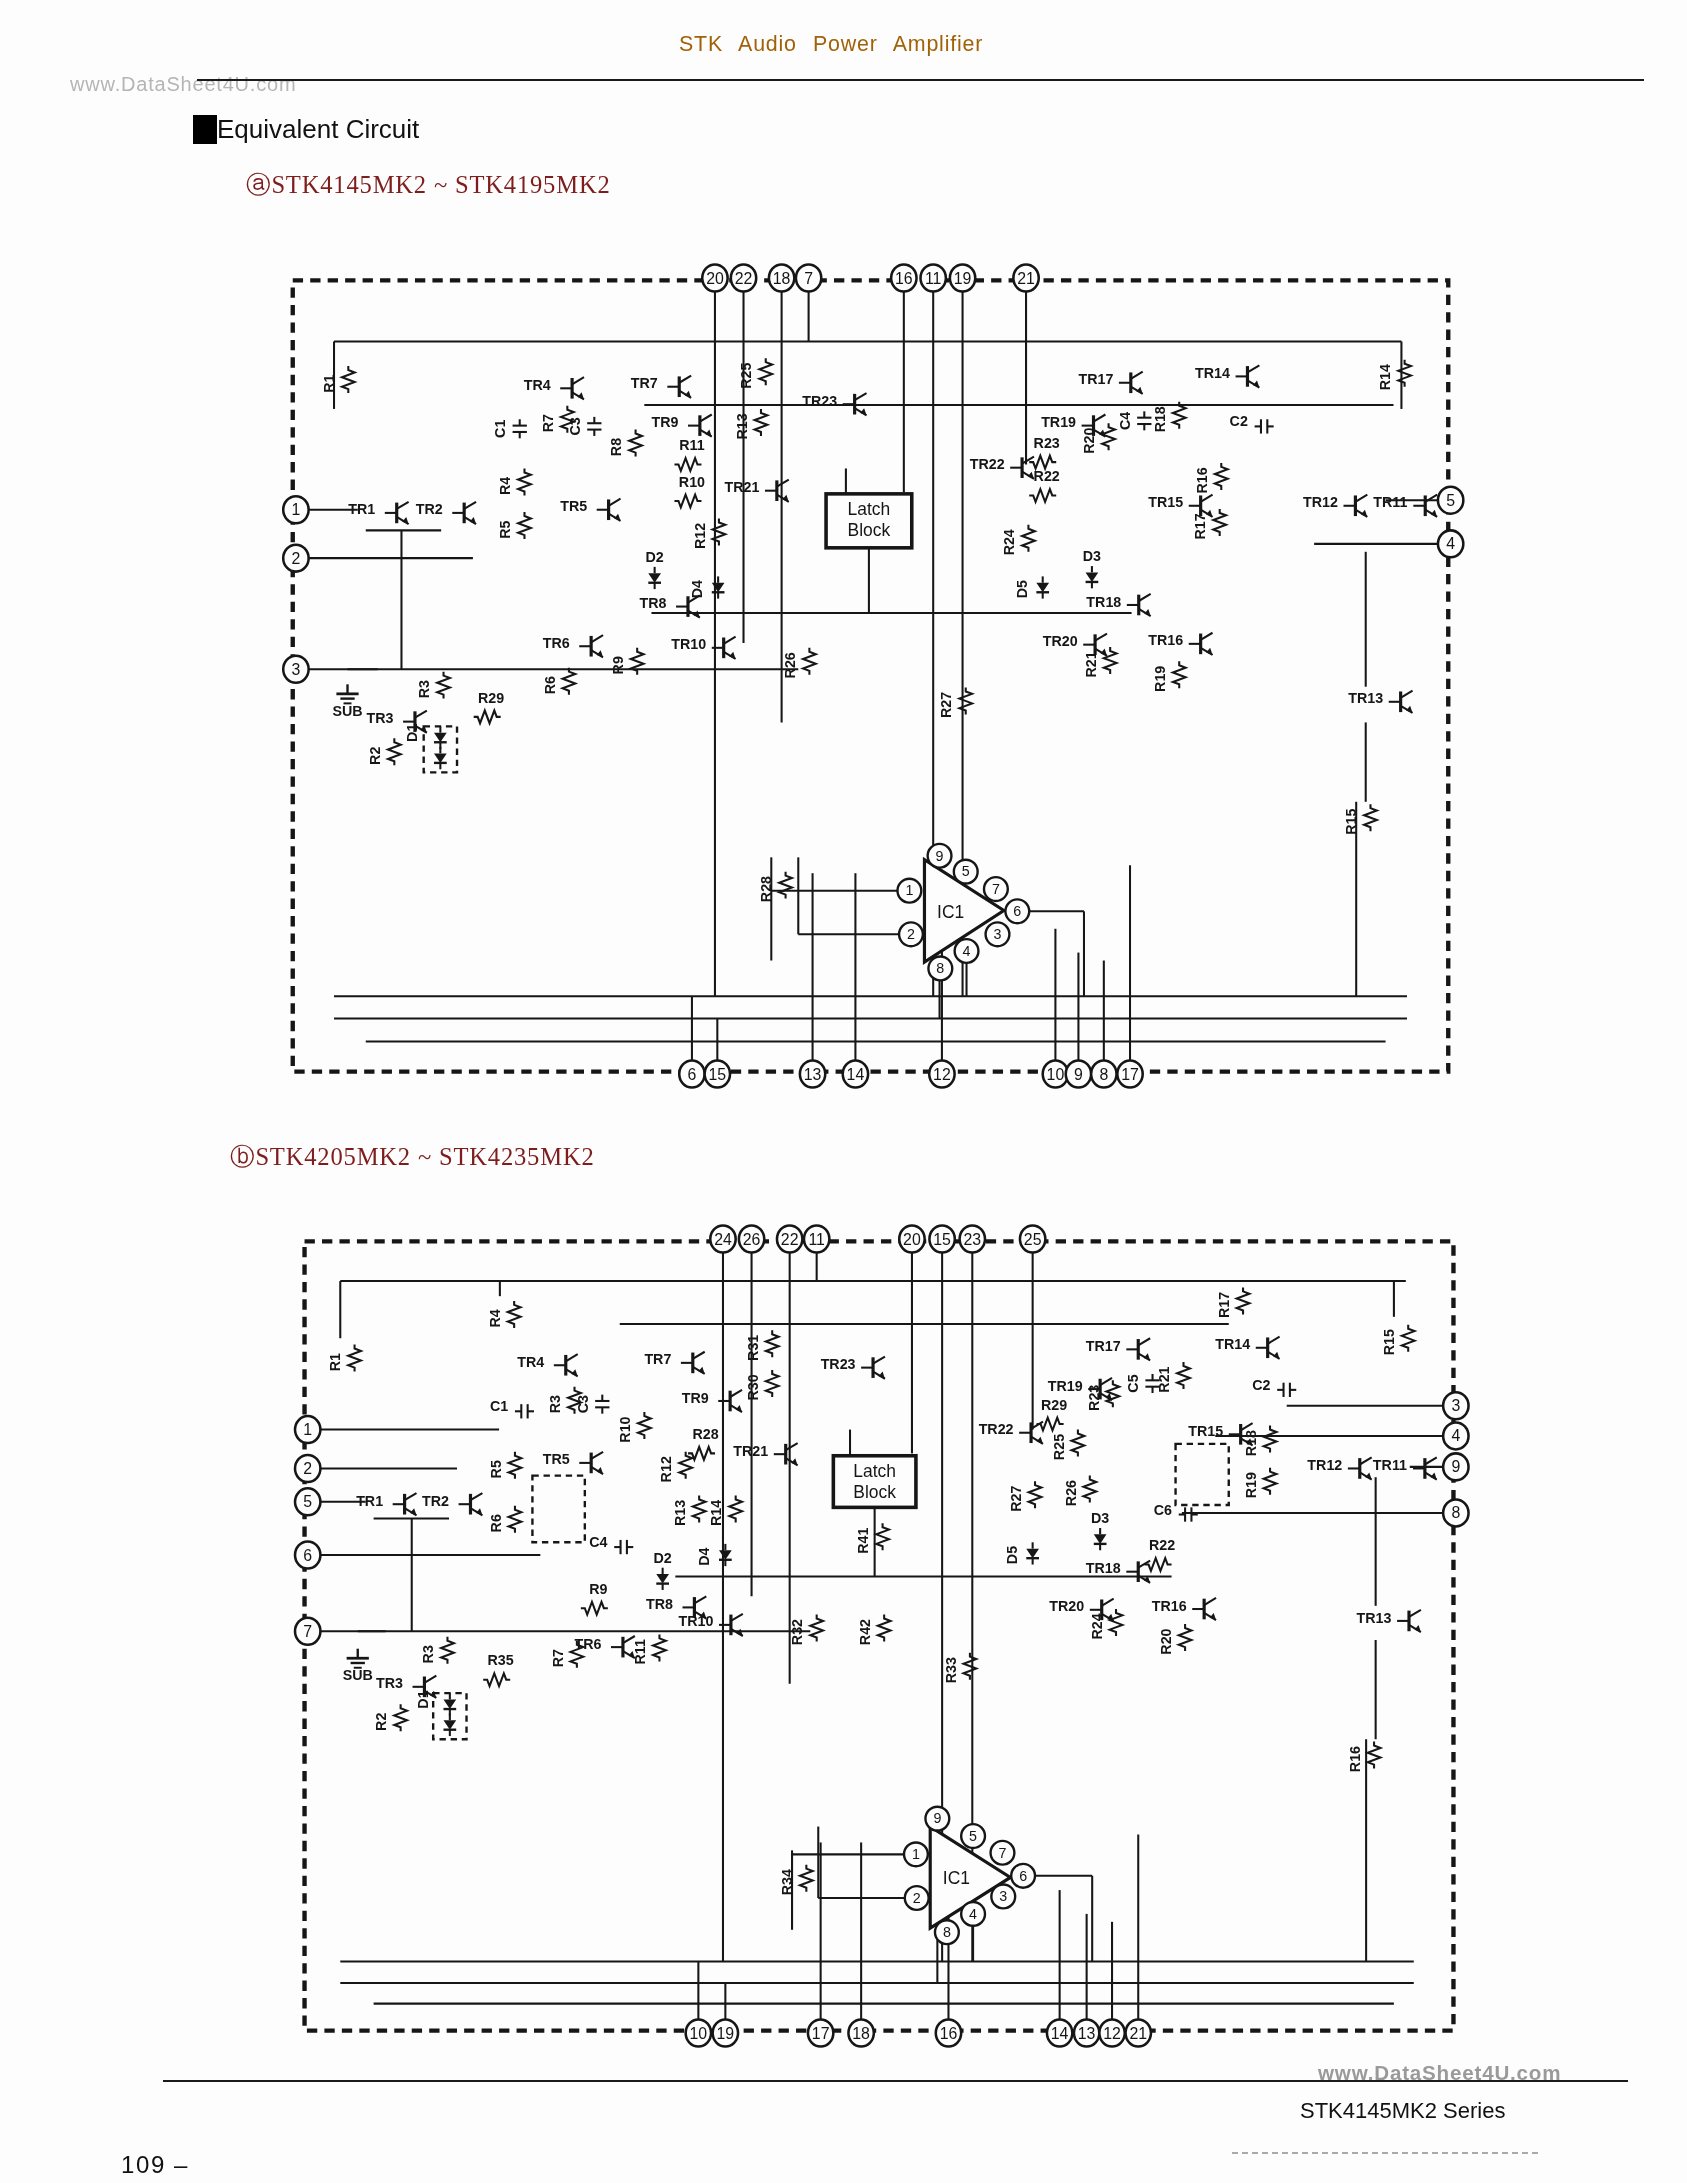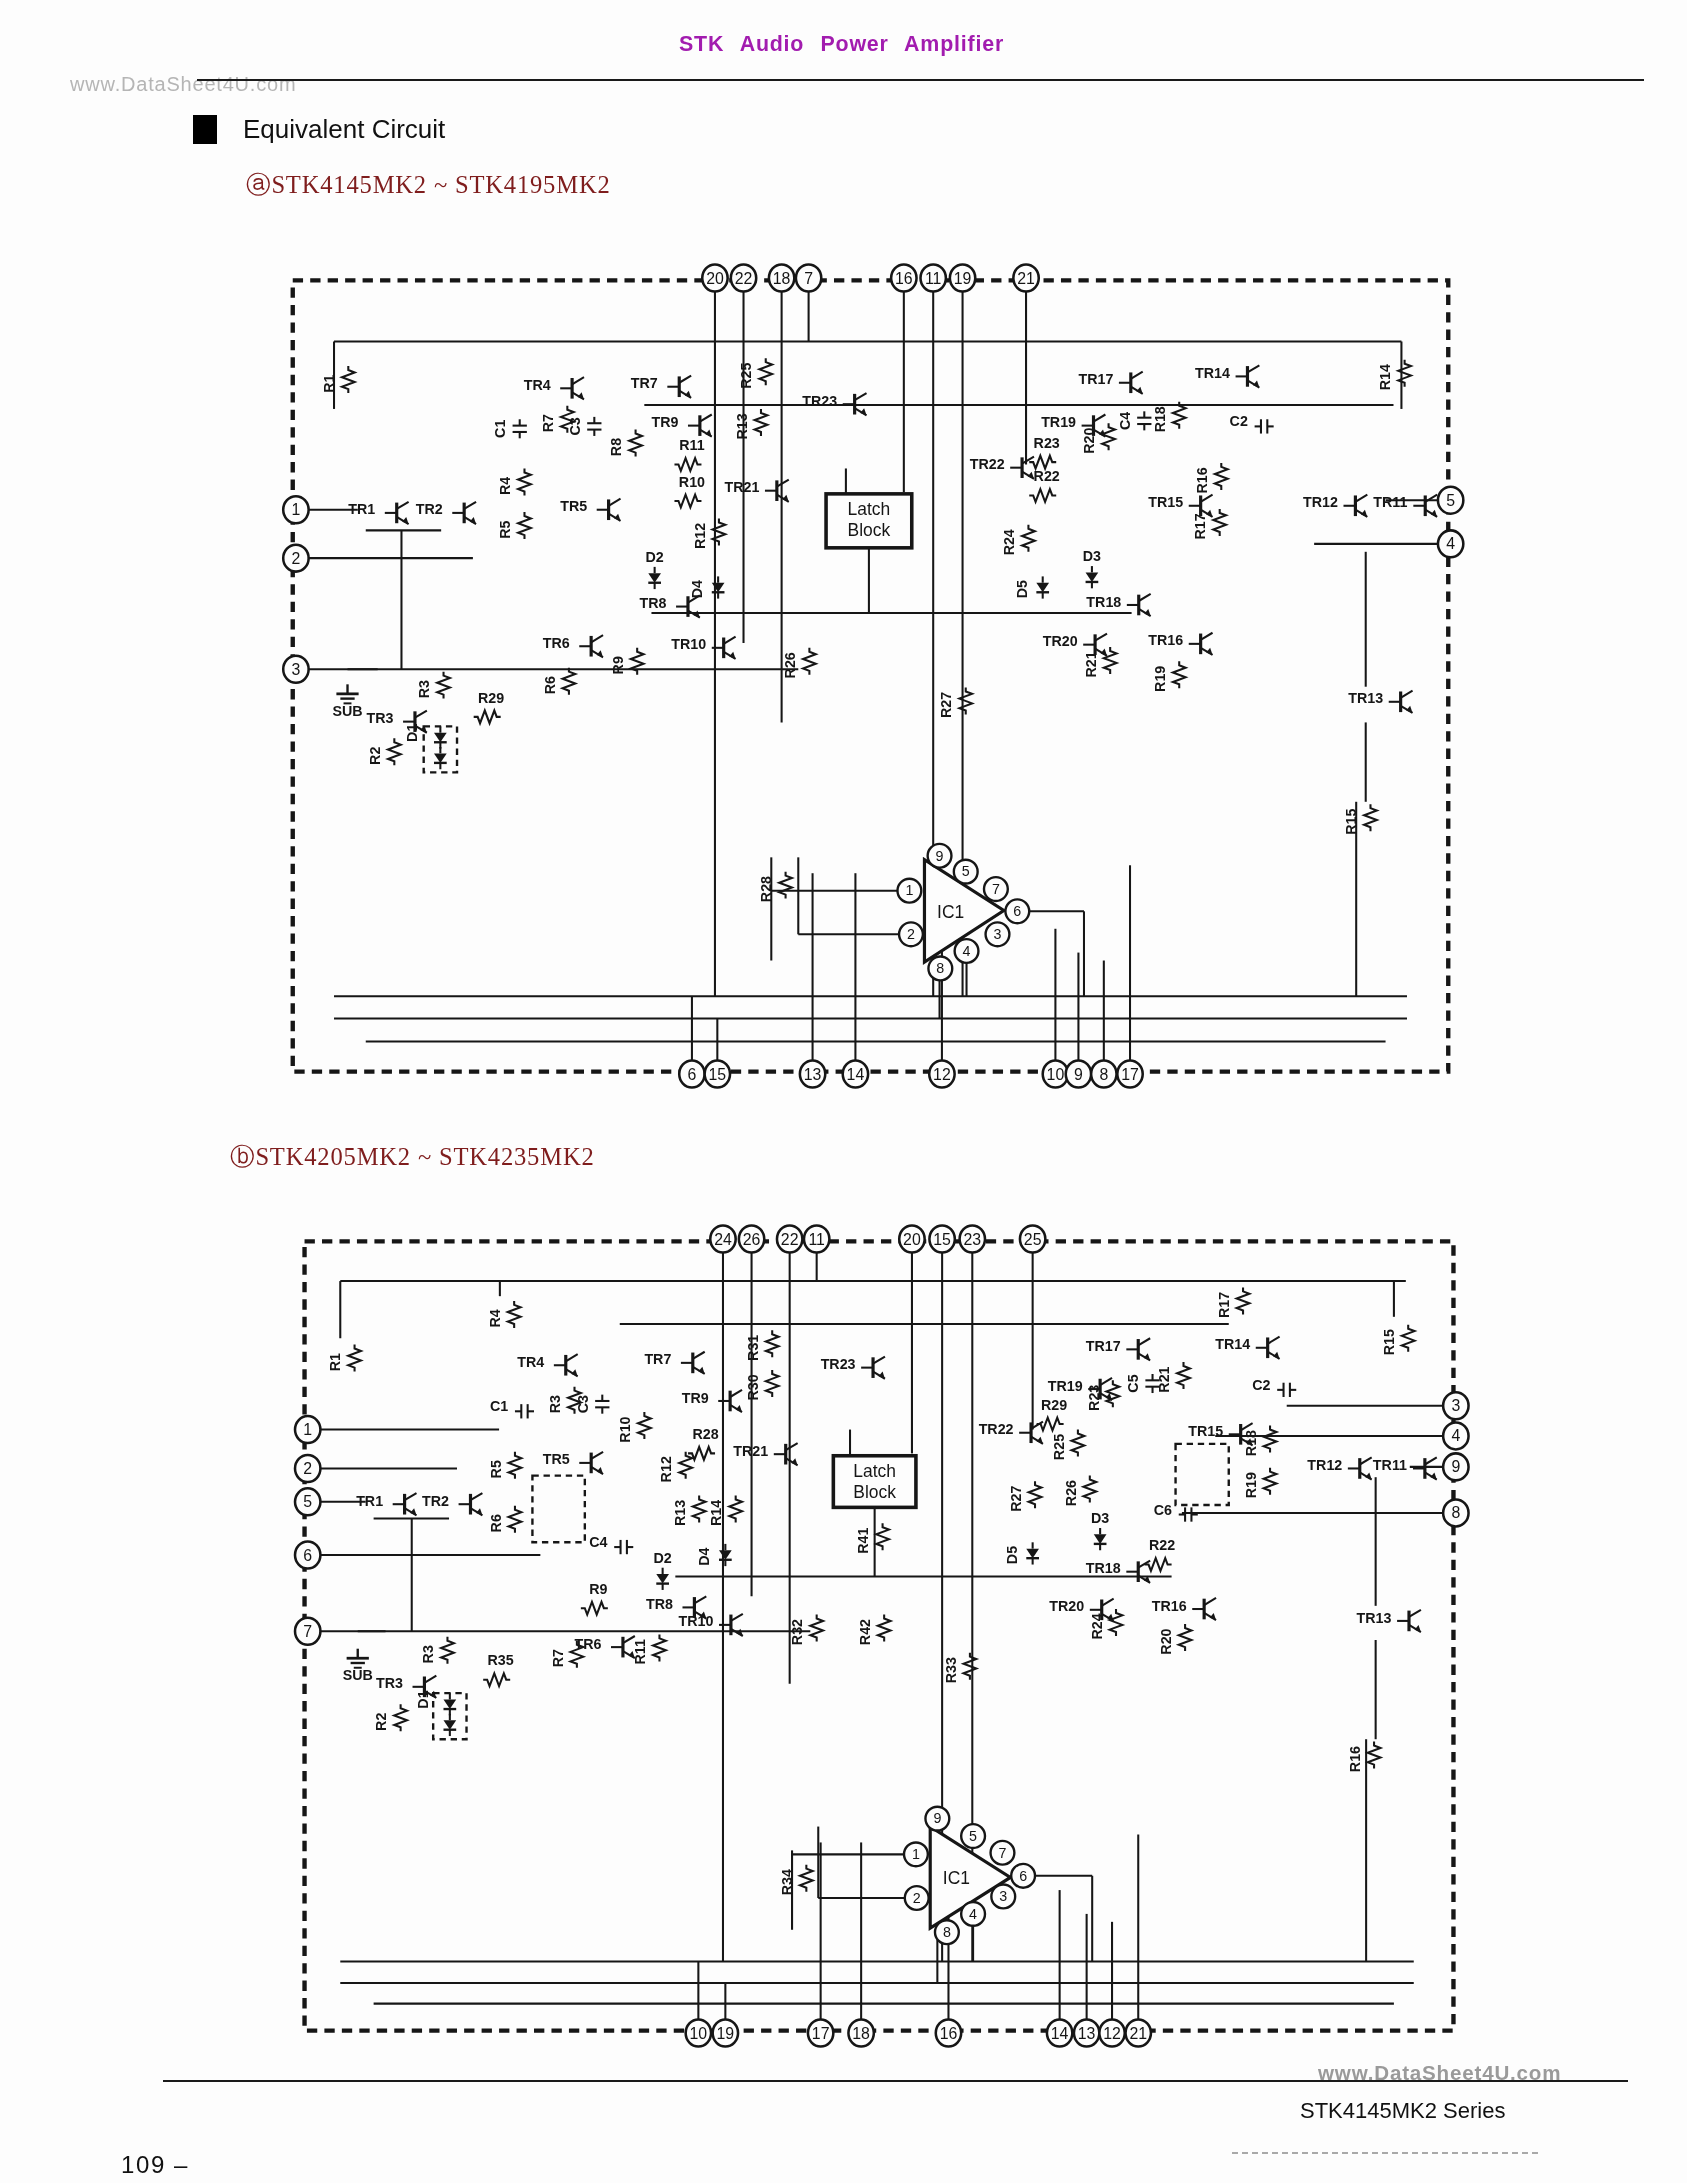--- a/index.html
+++ b/index.html
@@ -1,23 +1,23 @@
 <!DOCTYPE html>
 <html style="font-size:12.7px"><head>
 <meta charset="utf-8">
 <style>
   html,body{margin:0;padding:0;background:#e8e8e8;}
   .page{position:relative;width:1687px;height:2183px;background:#fdfdfd;margin:0 auto;
         font-family:"Liberation Sans",sans-serif;color:#161616;overflow:hidden;}
   .abs{position:absolute;}
-  .hdr-title{font-size:21.4px;letter-spacing:0.8px;word-spacing:9.5px;color:#a21caf;font-weight:bold;}
+  .hdr-title{font-size:21.4px;letter-spacing:0.8px;word-spacing:9.5px;color:#a16207;}
   .rule{background:#1a1a1a;height:2.4px;}
   .wm{color:#b5b5b5;font-size:20px;letter-spacing:0.8px;}
   .wm-b{color:#9a9a9a;font-size:20.6px;font-weight:bold;letter-spacing:0.8px;}
-  .section{font-size:26px;color:#111;display:flex;align-items:center;gap:26px;}
+  .section{font-size:26px;color:#111;display:flex;align-items:center;gap:0;}
   .sq{display:inline-block;width:24px;height:29px;background:#000;}
   .chead{font-family:"Liberation Serif",serif;font-size:24.6px;letter-spacing:0.8px;color:#7f1d1d;}
   .series{font-family:Liberation Sans, sans-serif;font-size:22px;color:#111;}
   .pageno{font-size:24px;color:#111;letter-spacing:1.6px;margin-top:36px;}
   .dotline{border-top:2.4px dashed #a9a9a9;}
   svg{overflow:visible;}
   svg text{font-family:"Liberation Sans",sans-serif;}
 </style>
 </head>
 <body>

